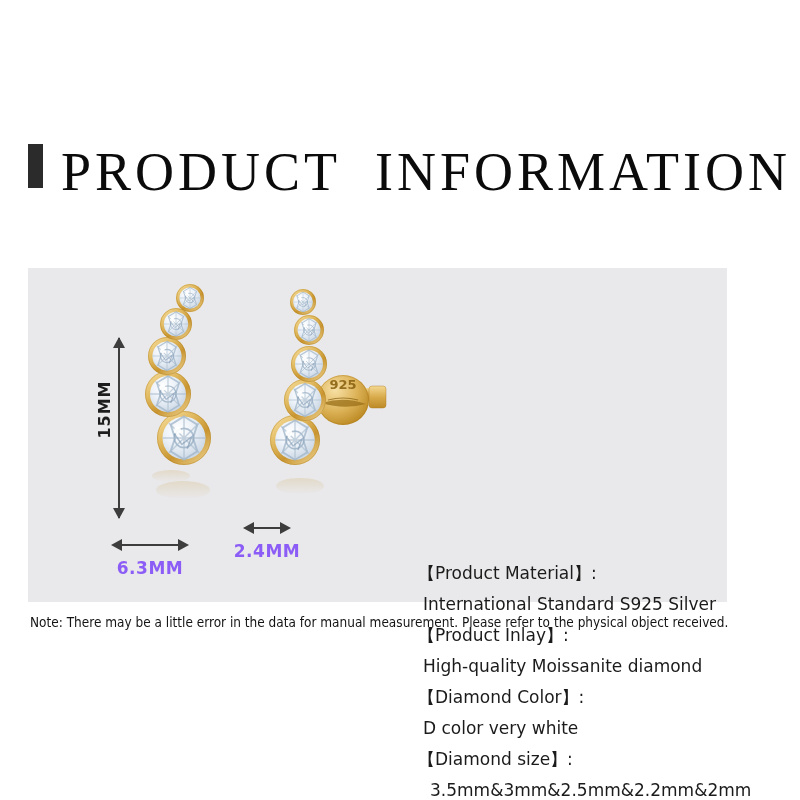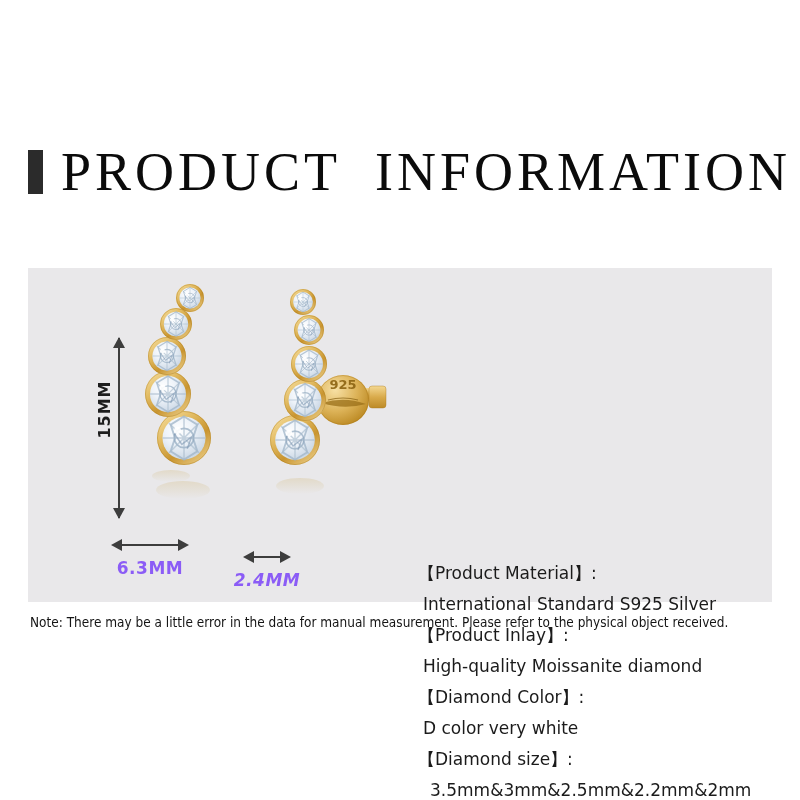--- a/index.html
+++ b/index.html
@@ -15,21 +15,21 @@
     font-family: "DejaVu Sans", sans-serif;
   }
 
   
   .title-row {
     position: absolute;
     left: 28px;
     top: 144px;
     height: 56px;
     display: flex;
-    align-items: center;
+    align-items: flex-start;
   }
   .title-accent {
     width: 15px;
     height: 44px;
     background: #2b2b2b;
     margin-right: 18px;
     flex: none;
   }
   .title-text {
     font-family: "Liberation Serif", "DejaVu Serif", serif;
@@ -38,23 +38,24 @@
     color: #0b0b0b;
     letter-spacing: 4px;
     white-space: pre;
   }
 
   
   .panel {
     position: absolute;
     left: 28px;
     top: 268px;
-    width: 744px;
+    width: 663px;
     height: 334px;
     background: #e9e8ea;
+    padding-left: 36px;
   }
 
   
   .photo-area {
     position: absolute;
     left: 0;
     top: 0;
     width: 360px;
     height: 334px;
   }
@@ -143,21 +144,21 @@
     transform: translateX(-50%);
     white-space: nowrap;
     font-family: "DejaVu Sans", sans-serif;
     font-weight: bold;
     font-size: 17px;
     letter-spacing: 0.5px;
     color: #8b5cf6;
   }
 
   #dim-width-left  { left: 112px; top: 536px; width: 76px; }
-  #dim-width-right { left: 244px; top: 548px; width: 46px; font-style: italic; }
+  #dim-width-right { left: 244px; top: 519px; width: 46px; }
 
   .earring-svg {
     position: absolute;
     top: 0;
     left: 0;
   }
 
   
   .specs {
     position: absolute;

